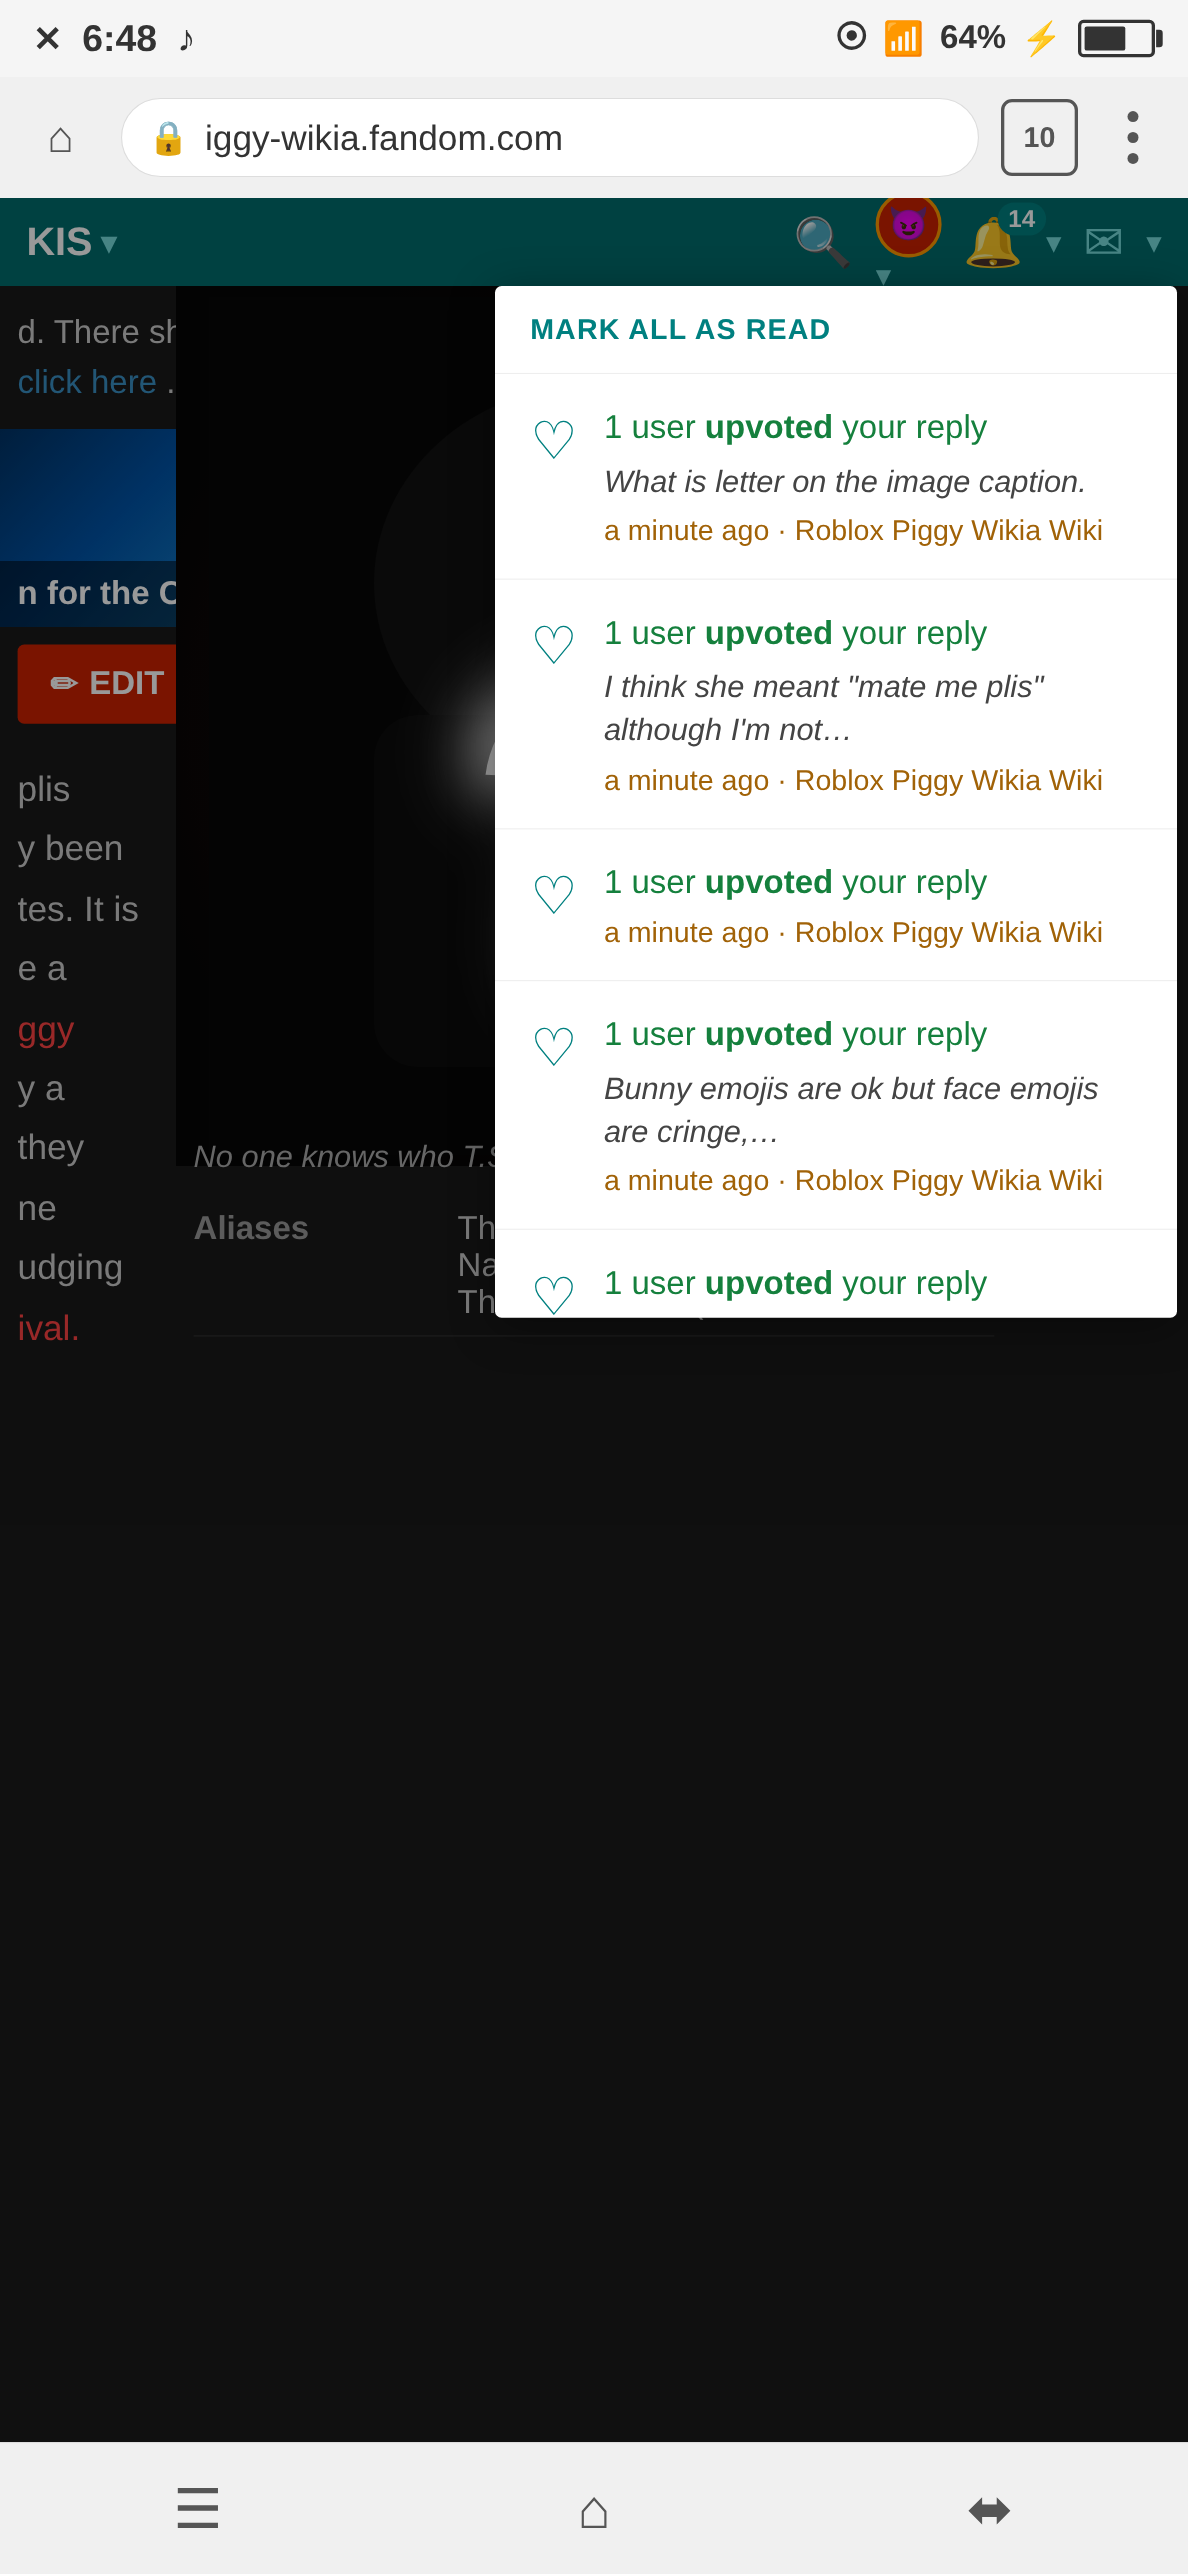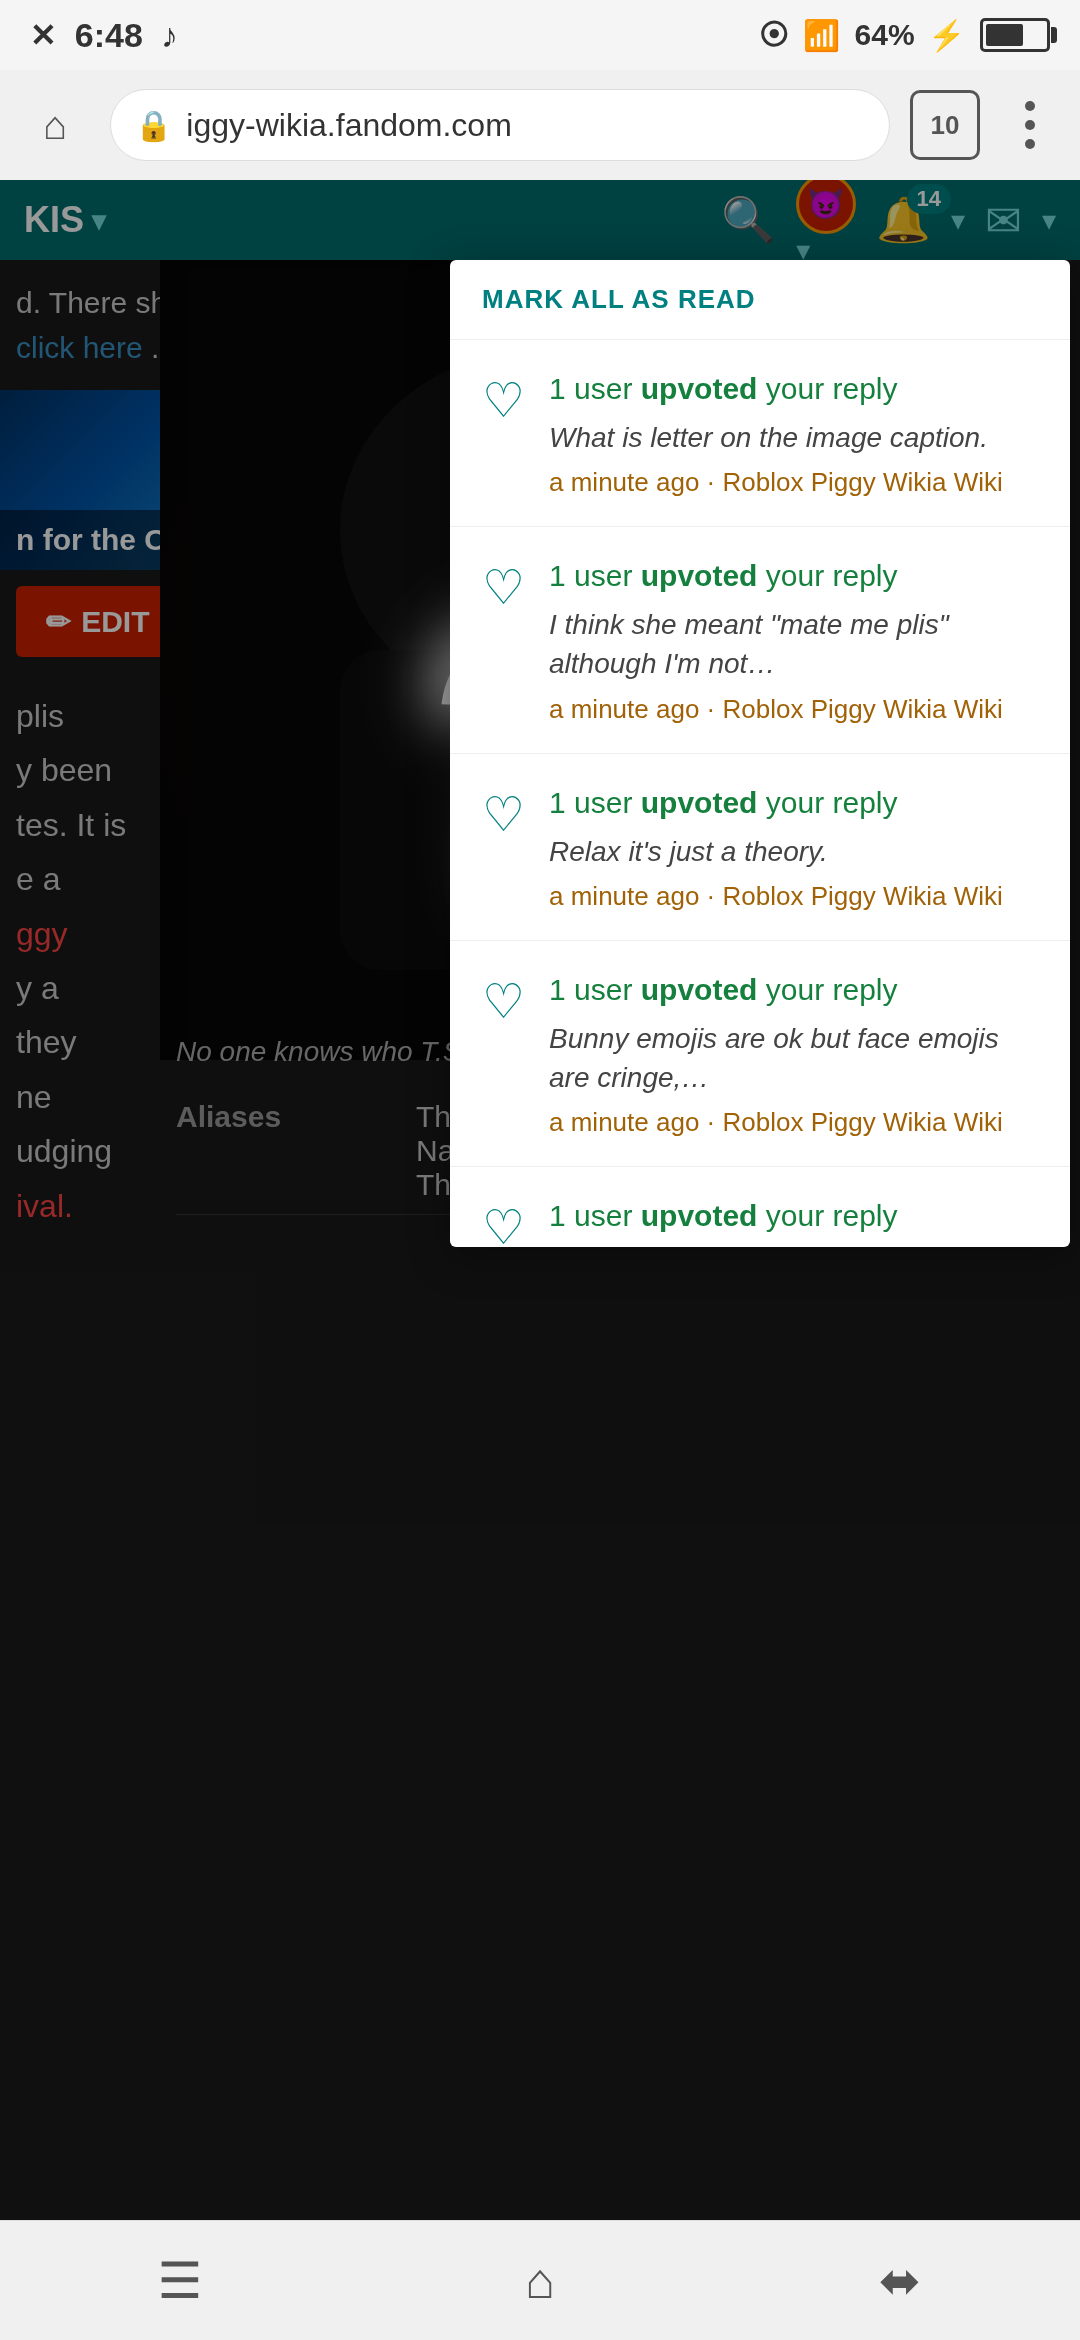--- a/index.html
+++ b/index.html
@@ -594,23 +594,20 @@
         </div>
       </div>
     </div>
 
     <div class="notification-item">
       <span class="heart-icon">♡</span>
       <div class="notif-content">
         <div class="notif-main">
           1 user <strong>upvoted</strong> your reply
         </div>
-        <div class="notif-preview">
-          Relax it's just a theory.
-        </div>
         <div class="notif-meta">
           <span>a minute ago</span>
           <span> · </span>
           <span>Roblox Piggy Wikia Wiki</span>
         </div>
       </div>
     </div>
 
     <div class="notification-item">
       <span class="heart-icon">♡</span>

